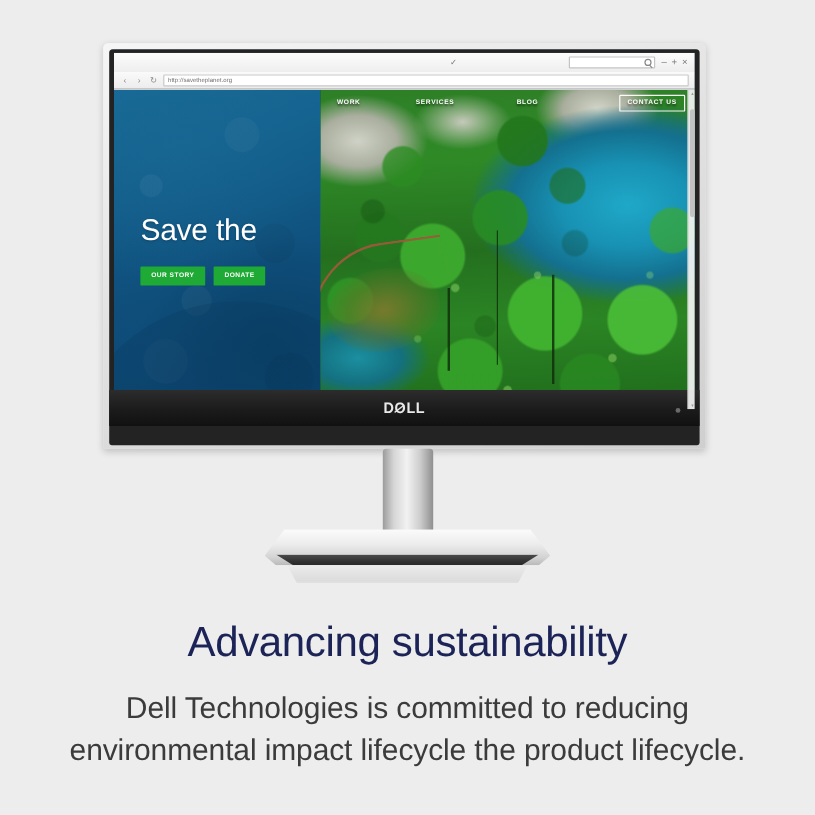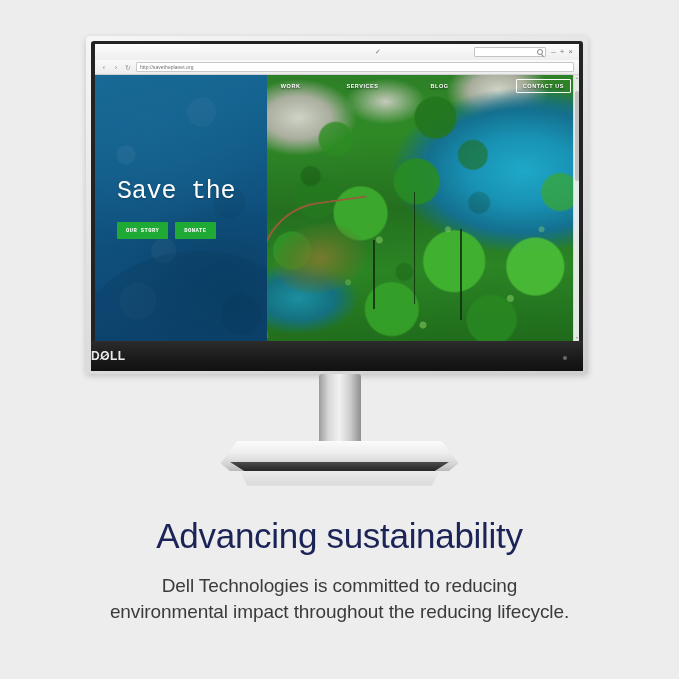--- a/index.html
+++ b/index.html
@@ -57,25 +57,26 @@
     bottom: 30px;
     overflow: hidden;
     background: #0a2a3c;
   }
 
   
   .bezel-bottom {
     position: absolute;
     left: 0;
     right: 0;
-    bottom: 0;
+    bottom: 16px;
     height: 30px;
     background: linear-gradient(180deg, #2c2c2c 0%, #1b1b1b 55%, #111 100%);
     display: flex;
     align-items: center;
+    justify-content: center;
   }
   .dell-logo {
     color: #e9e9e9;
     font-size: 12px;
     font-weight: 700;
     letter-spacing: 0.5px;
     font-family: "Liberation Sans", sans-serif;
     transform: scaleY(1.05);
   }
   .dell-logo .oslash {
@@ -216,21 +217,20 @@
     position: relative;
     background:
       radial-gradient(ellipse 120% 70% at 30% 18%, rgba(26,104,148,0.55) 0%, rgba(0,0,0,0) 62%),
       radial-gradient(ellipse 90% 50% at 75% 80%, rgba(8,58,92,0.6) 0%, rgba(0,0,0,0) 70%),
       linear-gradient(168deg, #186a96 0%, #135f8c 28%, #0f4f7c 58%, #0d4470 100%);
     display: flex;
     flex-direction: column;
     justify-content: center;
     padding-left: 22px;
     overflow: hidden;
-    font-family: Liberation Mono, monospace;
   }
   
   .hero::before {
     content: "";
     position: absolute;
     inset: 0;
     background:
       radial-gradient(circle at 18% 30%, rgba(255,255,255,0.045) 0 9px, transparent 10px),
       radial-gradient(circle at 62% 14%, rgba(255,255,255,0.035) 0 14px, transparent 15px),
       radial-gradient(circle at 40% 66%, rgba(255,255,255,0.04) 0 12px, transparent 13px),
@@ -497,21 +497,21 @@
   .caption h1 {
     color: #1b2357;
     font-size: 35px;
     font-weight: 300;
     letter-spacing: -0.3px;
     line-height: 1.12;
     margin-bottom: 18px;
   }
   .caption p {
     color: #3b3b3b;
-    font-size: 19px;
+    font-size: 25px;
     font-weight: 400;
     line-height: 1.38;
     letter-spacing: -0.1px;
     max-width: 620px;
     margin: 0 auto;
   }
 </style>
 </head>
 <body>
 
@@ -593,17 +593,17 @@
 
   <div class="stand-neck"></div>
   <div class="stand-base"></div>
   <div class="stand-base-edge"></div>
   <div class="stand-reflection"></div>
 
   <div class="caption">
     <h1>Advancing sustainability</h1>
     <p>
       <span>Dell Technologies is committed to reducing</span><br>
-      <span>environmental impact throughout the reducing lifecycle.</span>
+      <span>environmental impact lifecycle the product lifecycle.</span>
     </p>
   </div>
 
 </div>
 
 </body></html>

